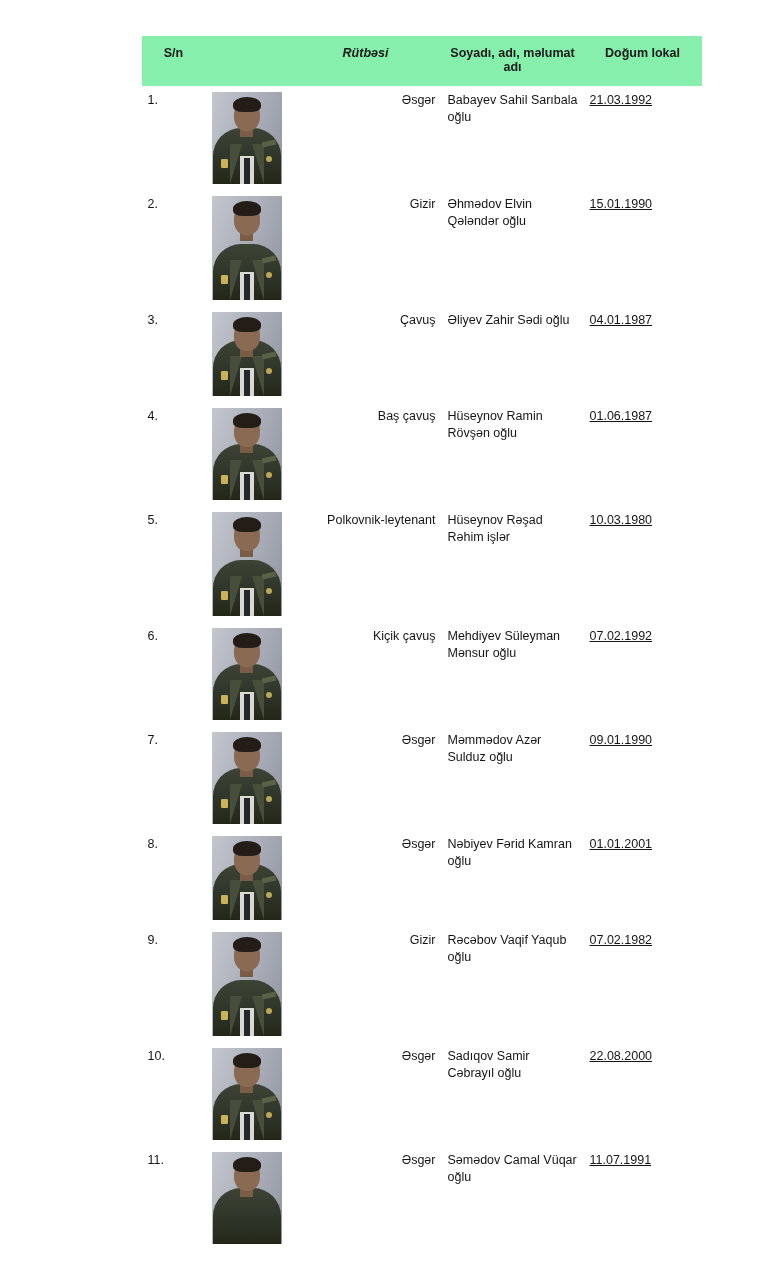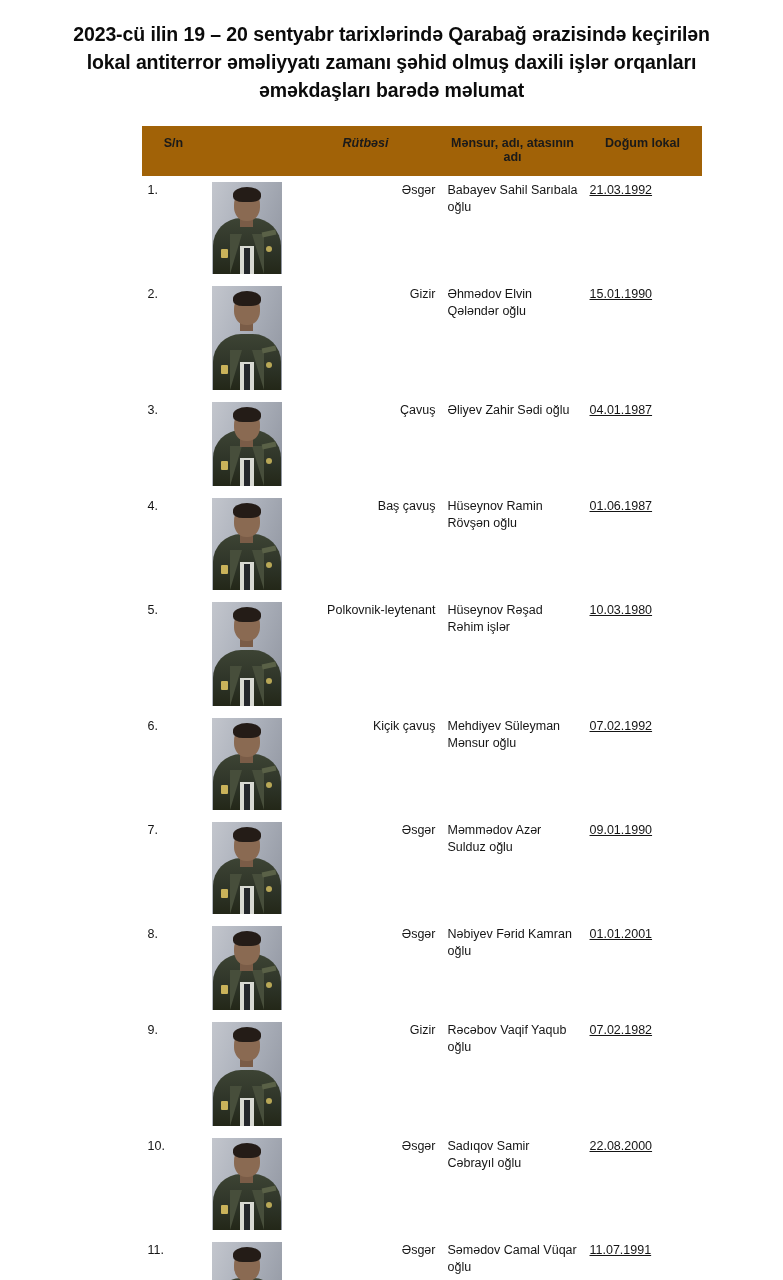--- a/index.html
+++ b/index.html
@@ -33,21 +33,21 @@
   .table-wrap {
     margin: 22px auto 0 auto;
     width: 500px;
   }
   table.roster {
     border-collapse: collapse;
     width: 100%;
     table-layout: fixed;
   }
   table.roster thead th {
-    background: #a16207;
+    background: #86efac;
     font-size: 12.5px;
     font-weight: bold;
     color: #1a1a1a;
     padding: 10px 6px 12px 6px;
     vertical-align: top;
     text-align: center;
     border: none;
   }
   th.col-sn   { width: 52px; text-align: center; }
   th.col-pic  { width: 72px; }
@@ -207,30 +207,29 @@
     transform: rotate(-12deg);
   }
   .portrait.tall { height: 104px; }
   .portrait.short { height: 84px; }
 </style>
 </head>
 <body>
 
 <div class="page">
 
-  <h1 class="doc-title">2023-cü ilin 19 – 20 sentyabr tarixlərində Qarabağ ərazisində keçirilən lokal antiterror əməliyyatı zamanı şəhid olmuş daxili işlər orqanları əməkdaşları barədə məlumat</h1>
 
   <div class="table-wrap">
     <table class="roster">
       <thead>
         <tr>
           <th class="col-sn">S/n</th>
           <th class="col-pic"></th>
           <th class="col-rank">Rütbəsi</th>
-          <th class="col-name">Mənsur, adı, atasının adı</th>
+          <th class="col-name">Soyadı, adı, məlumat adı</th>
           <th class="col-dob">Doğum lokal</th>
         </tr>
       </thead>
       <tbody id="roster-body">
           <tr>
             <td class="c-sn">1.</td>
             <td class="c-pic">
               <div class="portrait">
                 <div class="bg-v"></div>
                 <div class="body"></div>

